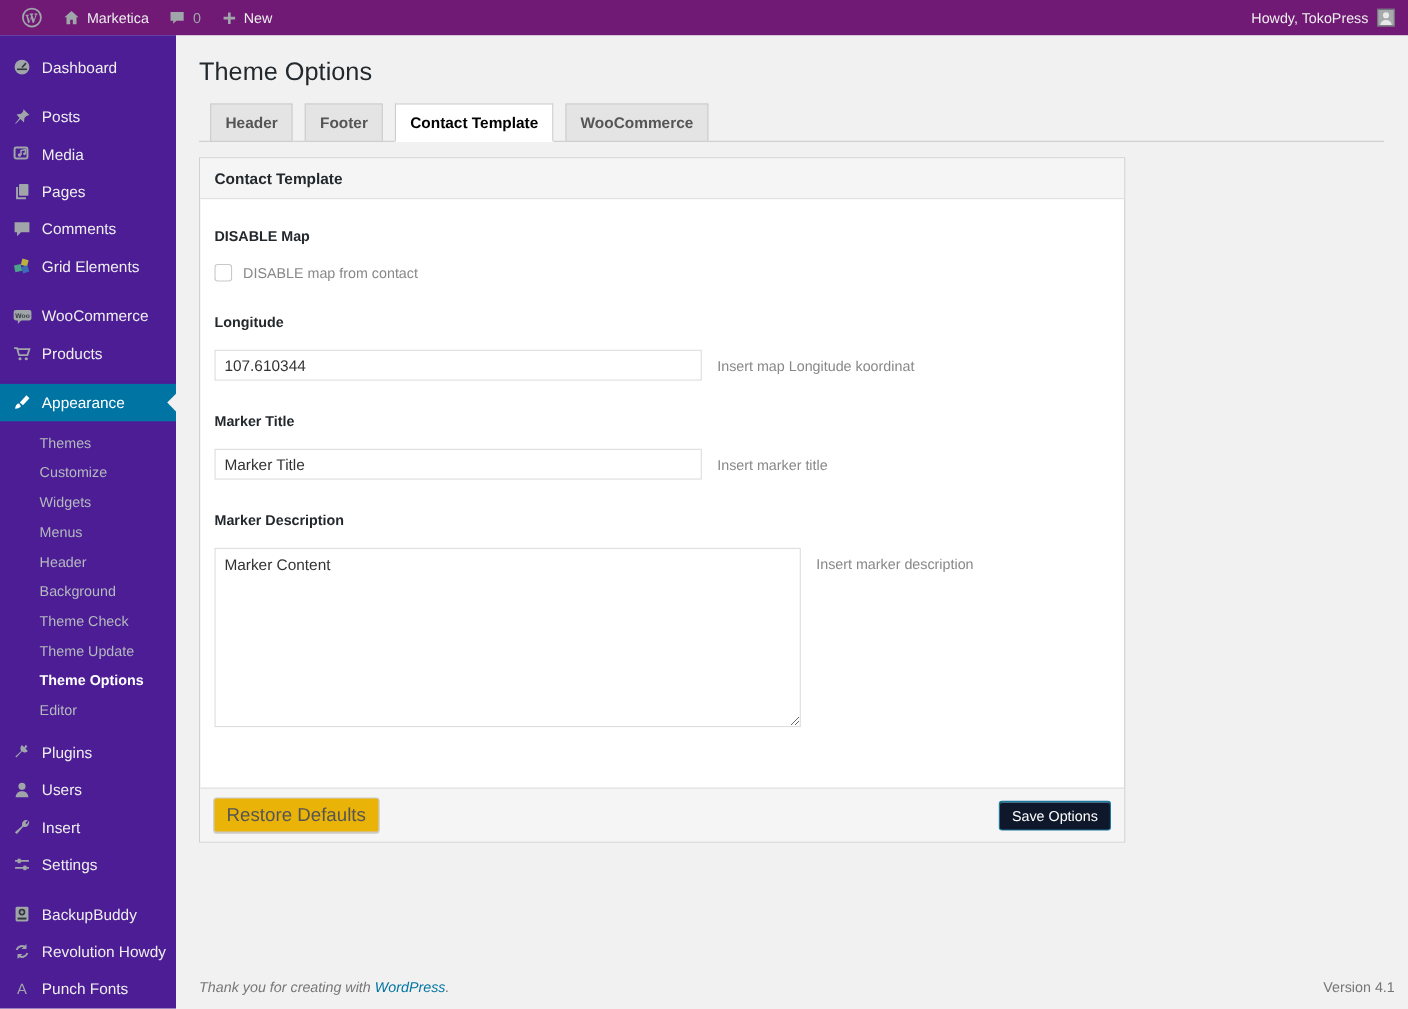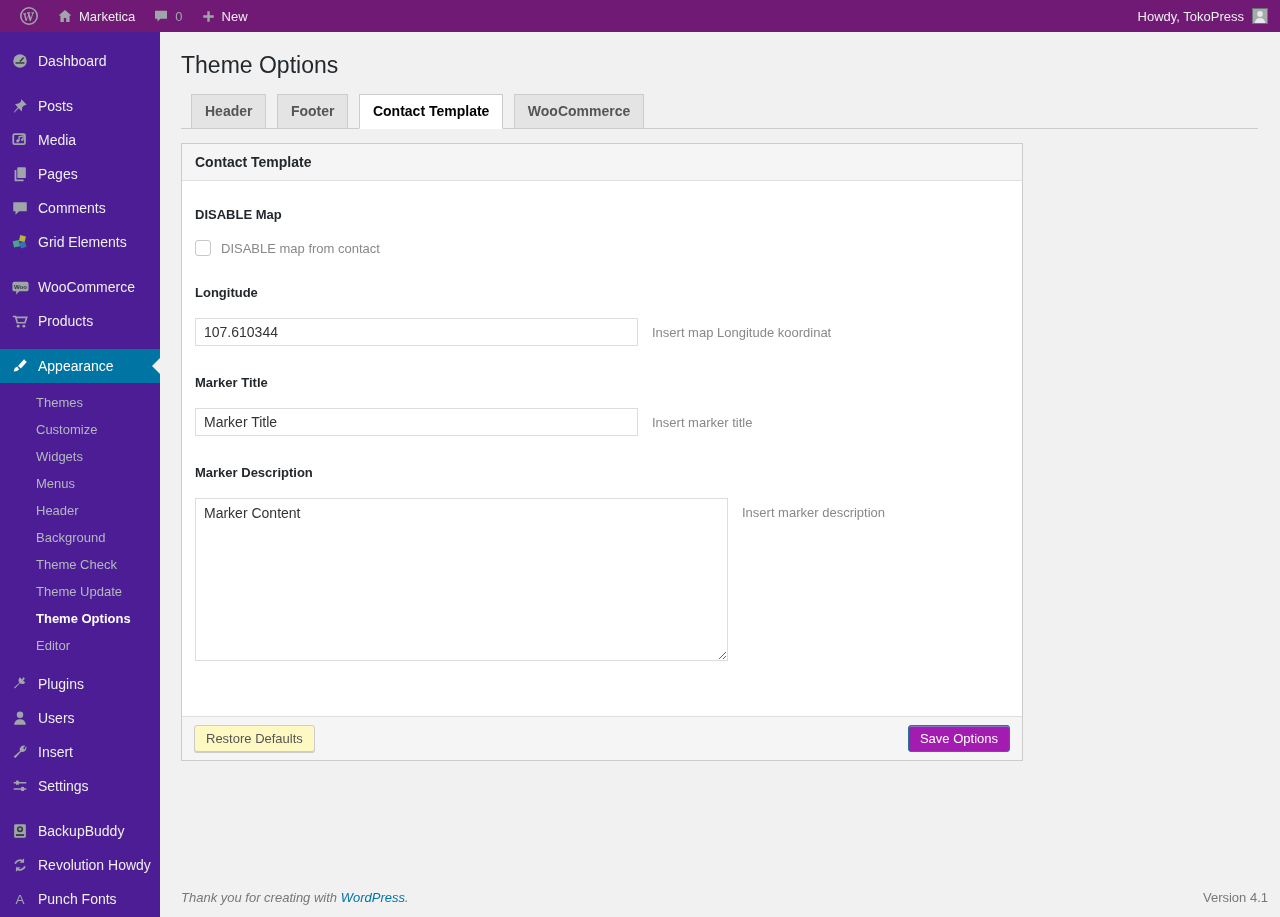--- a/index.html
+++ b/index.html
@@ -52,22 +52,22 @@
   .checkbox-label { font-size:13px; color:#888; }
 
   .field-row { display:flex; align-items:center; gap:14px; }
   .field-row.top { align-items:flex-start; }
   .text-input { width:443px; height:28px; padding:3px 8px; font-size:14px; color:#333; border:1px solid #ddd; background:#fff; font-family:"Liberation Sans","DejaVu Sans",sans-serif; outline:none; }
   textarea.area-input { width:533px; height:163px; padding:6px 8px; font-size:14px; color:#333; border:1px solid #ddd; background:#fff; font-family:"Liberation Sans","DejaVu Sans",sans-serif; resize:both; outline:none; }
   .hint { font-size:13px; color:#888; }
   .field-row.top .hint { margin-top:7px; }
 
   .panel-footer { display:flex; justify-content:space-between; align-items:center; background:#f5f5f5; border-top:1px solid #dfdfdf; padding:8px 12px; }
-  .btn-secondary { font-family:inherit; font-size:13px; color:#555; background:#fef9c3; border:1px solid #ccc; border-radius:3px; padding:5px 11px; cursor:pointer; box-shadow:0 1px 0 #ccc; }
-  .btn-primary { font-family:inherit; font-size:13px; color:#fff; background:#a21caf; border:1px solid #1d799e; border-radius:3px; padding:5px 11px; cursor:pointer; box-shadow:inset 0 1px 0 rgba(120,200,230,.5); }
+  .btn-secondary { font-family:inherit; font-size:17px; color:#555; background:#eab308; border:1px solid #ccc; border-radius:3px; padding:5px 11px; cursor:pointer; box-shadow:0 1px 0 #ccc; }
+  .btn-primary { font-family:inherit; font-size:13px; color:#fff; background:#0f172a; border:1px solid #1d799e; border-radius:3px; padding:5px 11px; cursor:pointer; box-shadow:inset 0 1px 0 rgba(120,200,230,.5); }
 
   .page-footer { display:flex; justify-content:space-between; align-items:flex-start; padding:0 12px 12px 21px; }
   .thanks { font-size:13px; color:#777; font-style:italic; }
   .thanks a { color:#0074a2; text-decoration:none; cursor:pointer; }
   .version { font-size:13px; color:#777; }
 </style>
 </head>
 <body>
 
 <div class="admin-bar">

